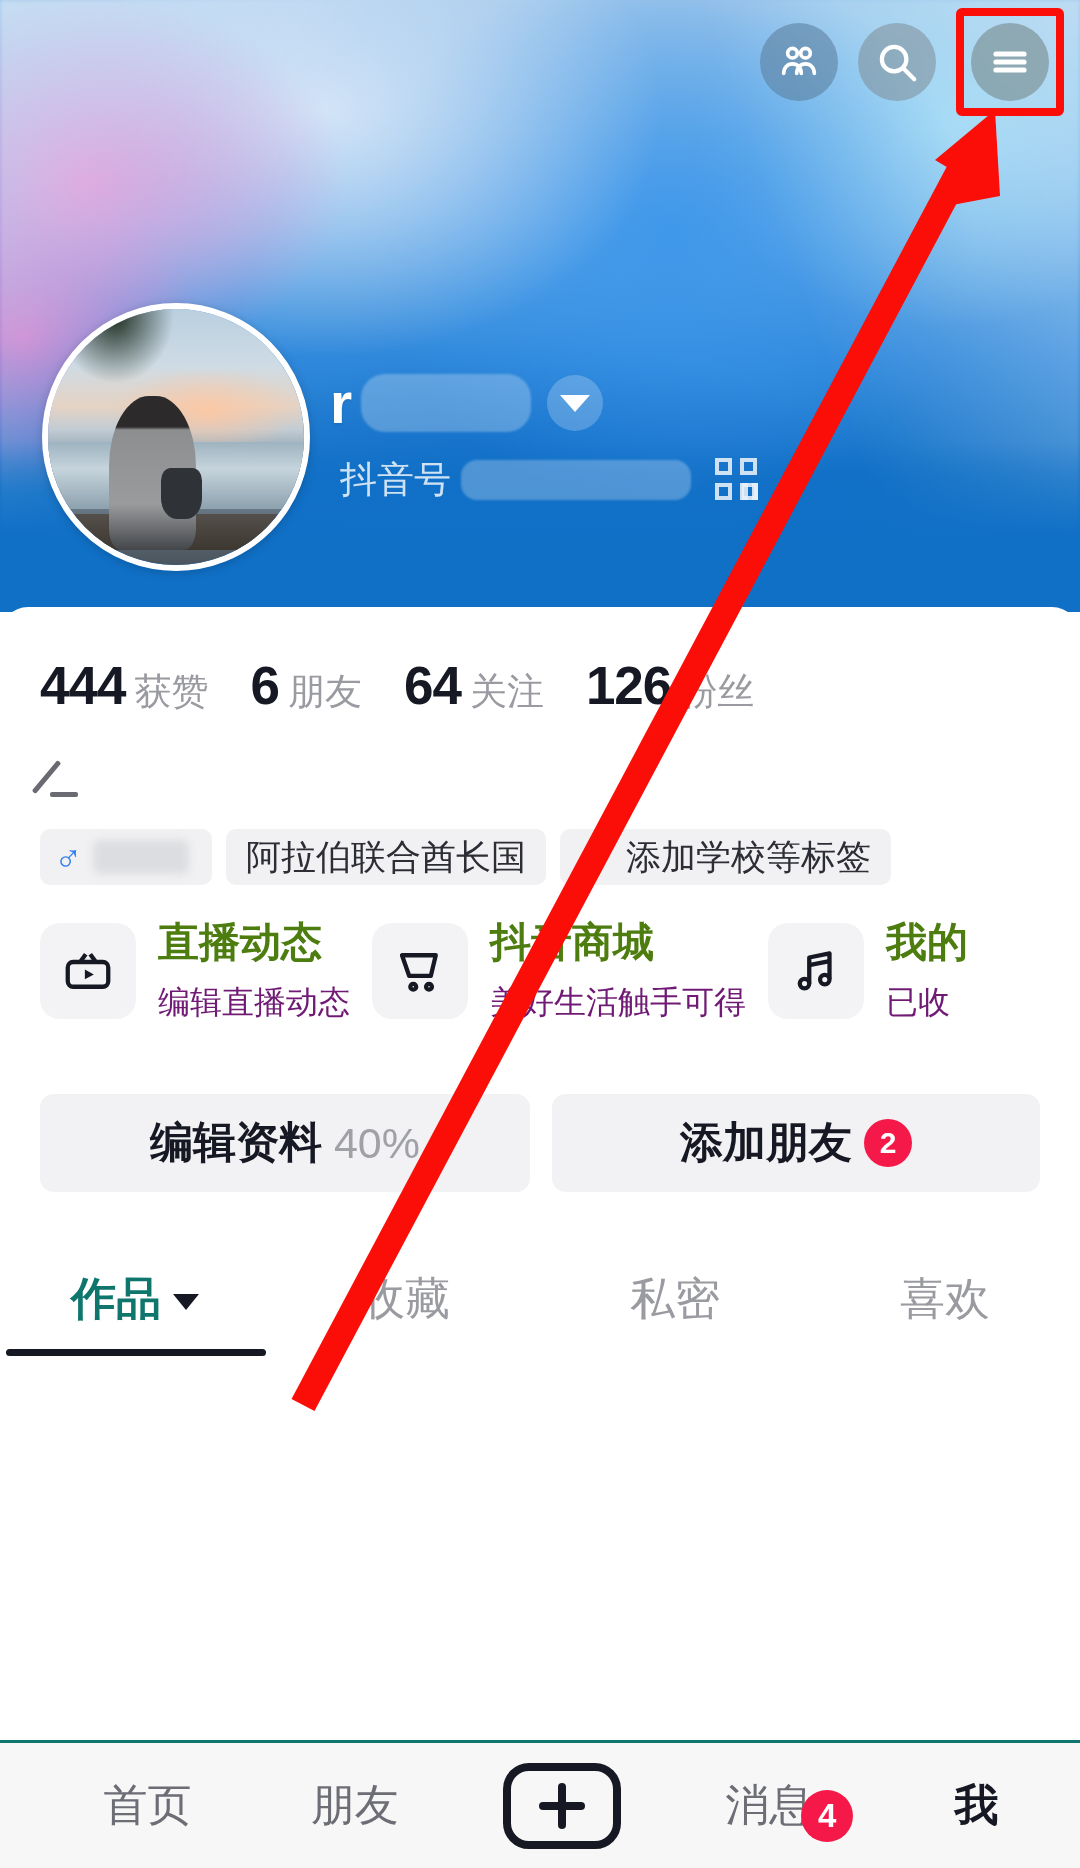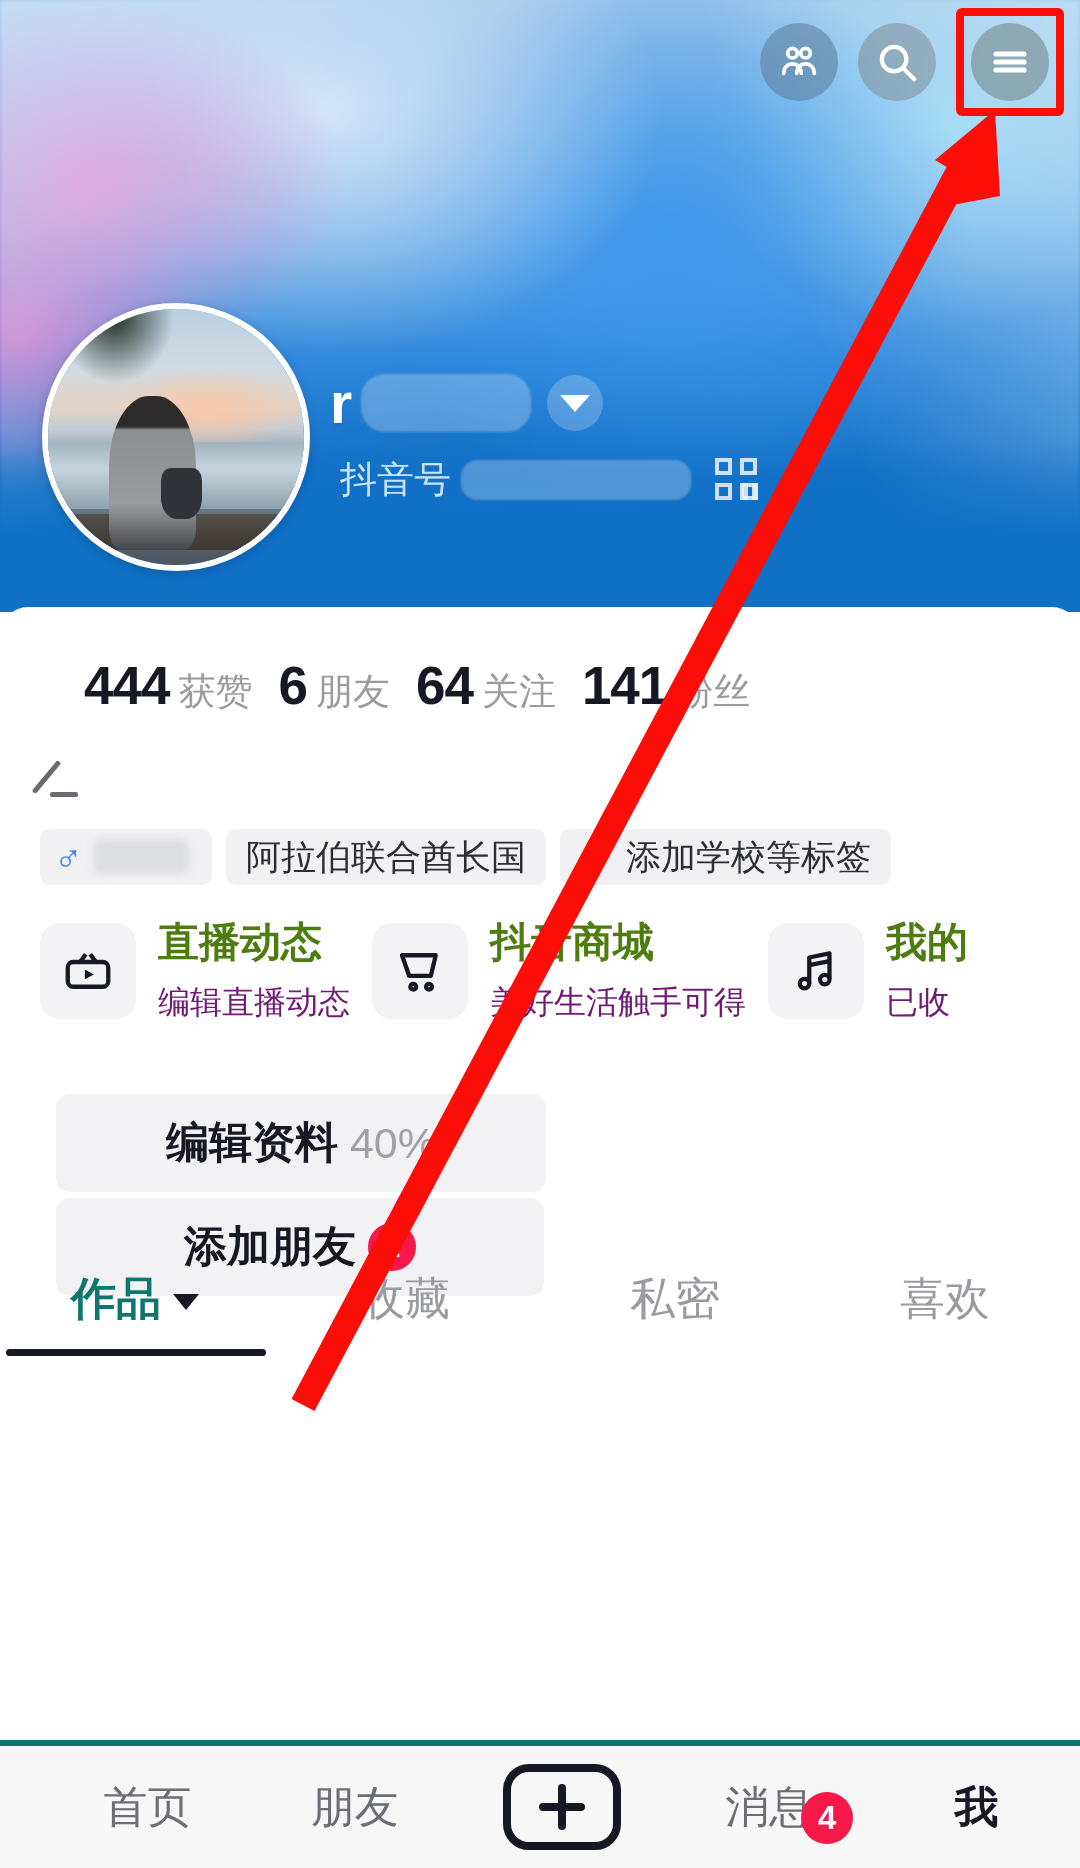--- a/index.html
+++ b/index.html
@@ -115,21 +115,21 @@
   .qr-c{ left:0;  top:25px;width:17px;height:17px; }
   .qr-d{ left:25px;top:25px;width:5px;height:17px;border:none;
          background:repeating-linear-gradient(90deg,rgba(255,255,255,.88) 0 4px,transparent 4px 8px); width:18px;}
 
   
   .sheet{
     position:absolute; left:0; top:607px; width:1080px; height:1140px;
     background:#ffffff; border-radius:28px 28px 0 0; z-index:15;
   }
 
-  .stats{ position:absolute; left:40px; top:48px; display:flex; align-items:baseline; gap:26px;margin-left:44px; }
+  .stats{ position:absolute; left:40px; top:48px; display:flex; align-items:baseline; gap:42px; }
   .stat{ display:flex; align-items:baseline; gap:9px; }
   .stat-num{ font-size:53px; font-weight:800; color:#161823; letter-spacing:-1px; }
   .stat-lbl{ font-size:37px; color:#9a9ba1; }
 
   .bio{ position:absolute; left:40px; top:148px; display:flex; align-items:center; gap:16px; }
   .bio-text{ font-size:40px; color:#4a4b52; }
   .pencil{ width:42px;height:42px; position:relative; }
   .pencil .pl{ position:absolute; left:4px; top:2px; width:5px; height:40px;
     background:#6a6b72; transform:rotate(40deg); transform-origin:center; border-radius:2px;}
   .pencil .pu{ position:absolute; left:10px; bottom:0px; width:28px; height:5px;
@@ -148,21 +148,21 @@
 
   .cards{ position:absolute; left:40px; top:312px; display:flex; gap:22px; }
   .card{ display:flex; align-items:center; gap:22px; min-width:300px; }
   .card-ico{
     width:96px;height:96px;border-radius:20px;background:#f3f3f5;
     display:flex;align-items:center;justify-content:center;
   }
   .card-t1{ font-size:41px;font-weight:700;color:#4d7c0f;line-height:1.15; white-space:nowrap;}
   .card-t2{ font-size:32px;color:#701a75;line-height:1.3; margin-top:16px; white-space:nowrap;}
 
-  .actions{ position:absolute; left:56px; top:487px; display:flex; gap:6px;flex-direction:column; }
+  .actions{ position:absolute; left:40px; top:487px; display:flex; gap:22px; }
   .act-btn{
     height:98px; border-radius:14px; background:#f2f2f4;
     display:flex;align-items:center;justify-content:center; gap:12px;
   }
   .act-a{ width:490px; }
   .act-b{ width:488px; }
   .act-label{ font-size:43px;font-weight:700;color:#161823; }
   .act-pct{ font-size:43px;font-weight:400;color:#a0a1a7; }
   .badge-red{
     width:48px;height:48px;border-radius:50%;background:#f5194a;
@@ -235,21 +235,21 @@
   .multi-ico{ position:absolute; right:14px; top:12px; width:46px;height:46px; }
   .multi-ico .back{ position:absolute; right:0; top:6px; width:36px;height:36px;
     border:5px solid #ffffff; border-radius:10px; }
   .multi-ico .front{ position:absolute; right:8px; top:0; width:36px;height:36px;
     background:#ffffff; border-radius:10px; }
 
   
   .bottomnav{
     position:absolute; left:0; bottom:0; width:1080px; height:128px;
     background:#f7f7f7; display:flex; align-items:center; z-index:30;
-    border-top:6px solid #0f766e;
+    border-top:3px solid #0f766e;
     padding-left:44px;
   }
   .nav-item{ flex:1; display:flex; align-items:center; justify-content:center; position:relative; }
   .nav-lbl{ font-size:44px; color:#6d6e75; }
   .nav-item.active .nav-lbl{ color:#161823; font-weight:700; }
   .nav-plus{
     width:118px;height:86px;border:8px solid #161823;border-radius:26px;
     display:flex;align-items:center;justify-content:center;
   }
   .nav-plus i{ position:relative; width:46px;height:46px; display:block; }
@@ -340,21 +340,21 @@
     </div>
     <div class="stat">
       <span class="stat-num">6</span>
       <span class="stat-lbl">朋友</span>
     </div>
     <div class="stat">
       <span class="stat-num">64</span>
       <span class="stat-lbl">关注</span>
     </div>
     <div class="stat">
-      <span class="stat-num">141</span>
+      <span class="stat-num">126</span>
       <span class="stat-lbl">粉丝</span>
     </div>
   </div>
 
   <div class="bio">
     <span class="pencil">
       <span class="pl"></span>
         <span class="pu"></span>
     </span>
   </div>

